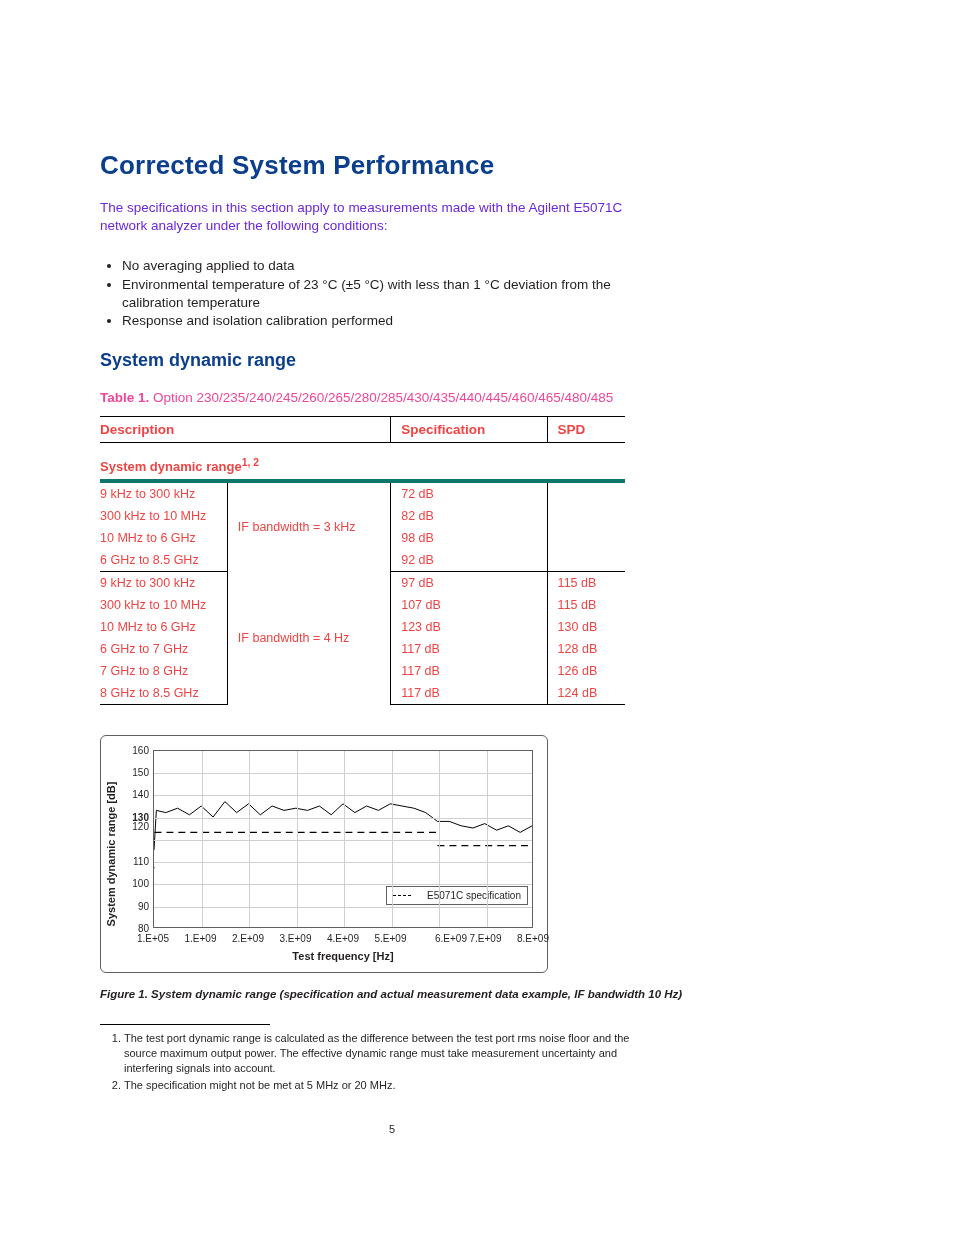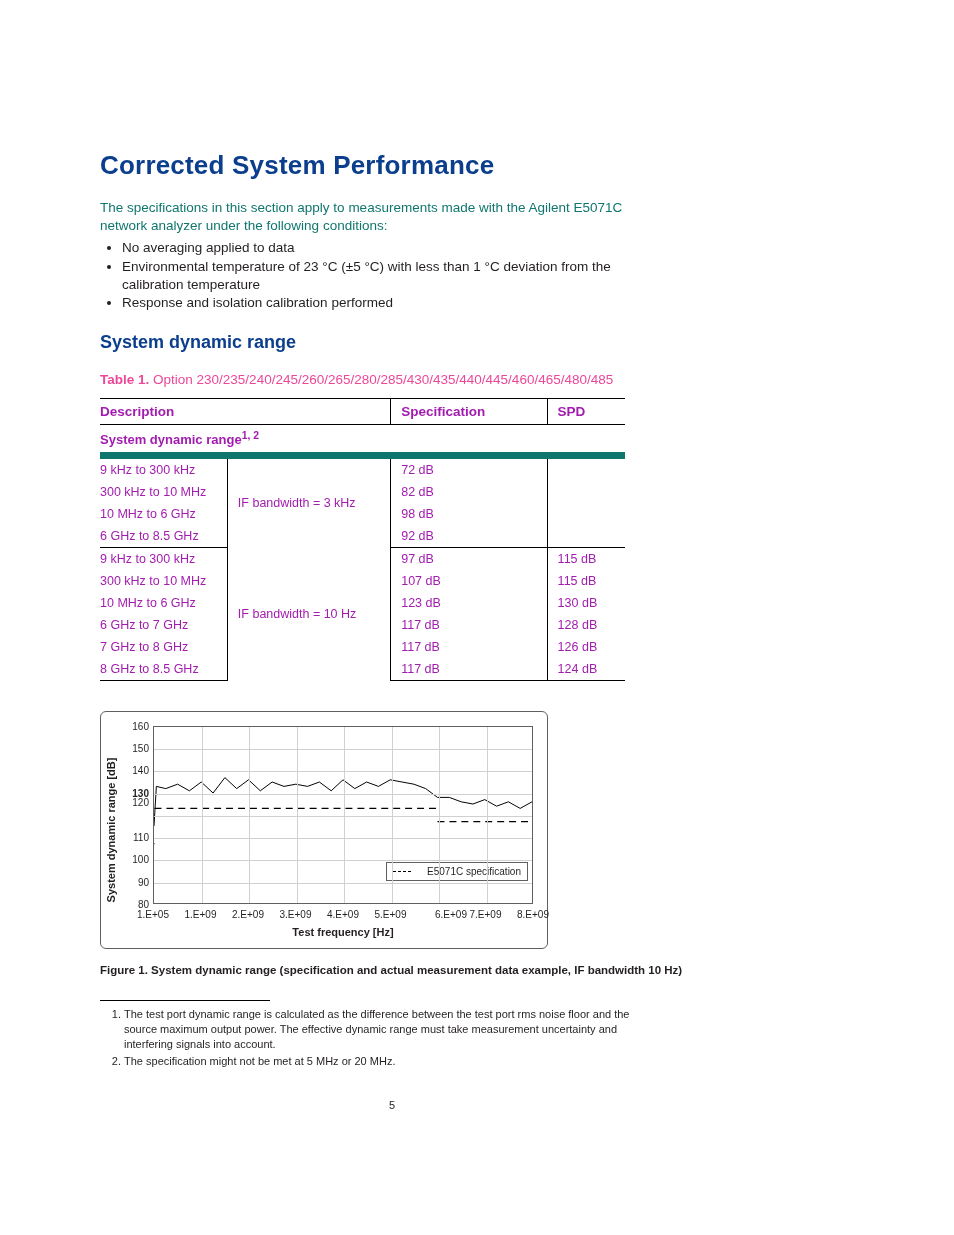--- a/index.html
+++ b/index.html
@@ -20,22 +20,22 @@
     font-size: 26px;
     font-weight: bold;
     margin: 0 0 18px 0;
     font-family: "Arial Narrow", Arial, sans-serif;
     font-stretch: condensed;
     letter-spacing: 0.2px;
   }
   .intro {
     font-size: 13.5px;
     line-height: 1.35;
-    color: #0f766e;
-    margin-bottom: 4px;
+    color: #6d28d9;
+    margin-bottom: 22px;
     max-width: 530px;
   }
   ul.bullets {
     margin: 0 0 8px 8px;
     padding: 0 0 0 14px;
     font-size: 13.5px;
     line-height: 1.35;
     max-width: 530px;
   }
   ul.bullets li { margin: 0; }
@@ -52,21 +52,21 @@
     font-size: 13.5px;
     margin: 0 0 8px 0;
     font-weight: normal;
     max-width: 540px;
     line-height: 1.35;
   }
   .table-caption .label { font-weight: bold; }
   table.spec {
     border-collapse: collapse;
     font-size: 12.5px;
-    color: #a21caf;
+    color: #ef4444;
     width: 525px;
   }
   table.spec th {
     text-align: left;
     font-weight: bold;
     padding: 5px 10px 5px 0;
     border-top: 1px solid #000;
     border-bottom: 1px solid #000;
     font-family: "Arial Narrow", Arial, sans-serif;
     font-stretch: condensed;
@@ -77,25 +77,25 @@
   table.spec td {
     padding: 4px 10px 4px 0;
     vertical-align: middle;
   }
   table.spec td.col-spec, table.spec td.col-spd, table.spec td.col-bw {
     border-left: 1px solid #000;
     padding-left: 10px;
   }
   tr.sub-header td {
     font-weight: bold;
-    border-bottom: 7px solid #0f766e;
+    border-bottom: 4px solid #0f766e;
     font-family: "Arial Narrow", Arial, sans-serif;
     font-stretch: condensed;
     font-size: 13px;
-    padding-top: 5px;
+    padding-top: 14px;
     padding-bottom: 5px;
   }
   sup { font-size: 80%; }
   tr.group-end td { border-bottom: 1px solid #000; }
   td.col-bw { text-align: left; }
   td.col-spd { width: 60px; }
   td.col-spec { width: 140px; }
   td.col-desc { width: 125px; }
   td.col-bw   { width: 150px; }
 
@@ -110,20 +110,21 @@
     box-sizing: border-box;
     position: relative;
   }
   .chart-caption {
     font-size: 11.5px;
     font-weight: bold;
     margin: 14px 0 2px 0;
     font-family: "Arial Narrow", Arial, sans-serif;
     font-stretch: condensed;
     line-height: 1.35;
+    font-style: italic;
   }
   .plot-area {
     position: absolute;
     left: 52px;
     top: 14px;
     right: 14px;
     bottom: 44px;
     border: 1px solid #606062;
   }
   .grid-h, .grid-v { position: absolute; background: #cfd0d1; }
@@ -264,21 +265,21 @@
         <td class="col-spd"></td>
       </tr>
       <tr class="group-end">
         <td class="col-desc">6 GHz to 8.5 GHz</td>
         <td class="col-spec">92 dB</td>
         <td class="col-spd"></td>
       </tr>
 
       <tr>
         <td class="col-desc">9 kHz to 300 kHz</td>
-        <td class="col-bw" rowspan="6">IF bandwidth = 10 Hz</td>
+        <td class="col-bw" rowspan="6">IF bandwidth = 4 Hz</td>
         <td class="col-spec">97 dB</td>
         <td class="col-spd">115 dB</td>
       </tr>
       <tr>
         <td class="col-desc">300 kHz to 10 MHz</td>
         <td class="col-spec">107 dB</td>
         <td class="col-spd">115 dB</td>
       </tr>
       <tr>
         <td class="col-desc">10 MHz to 6 GHz</td>

